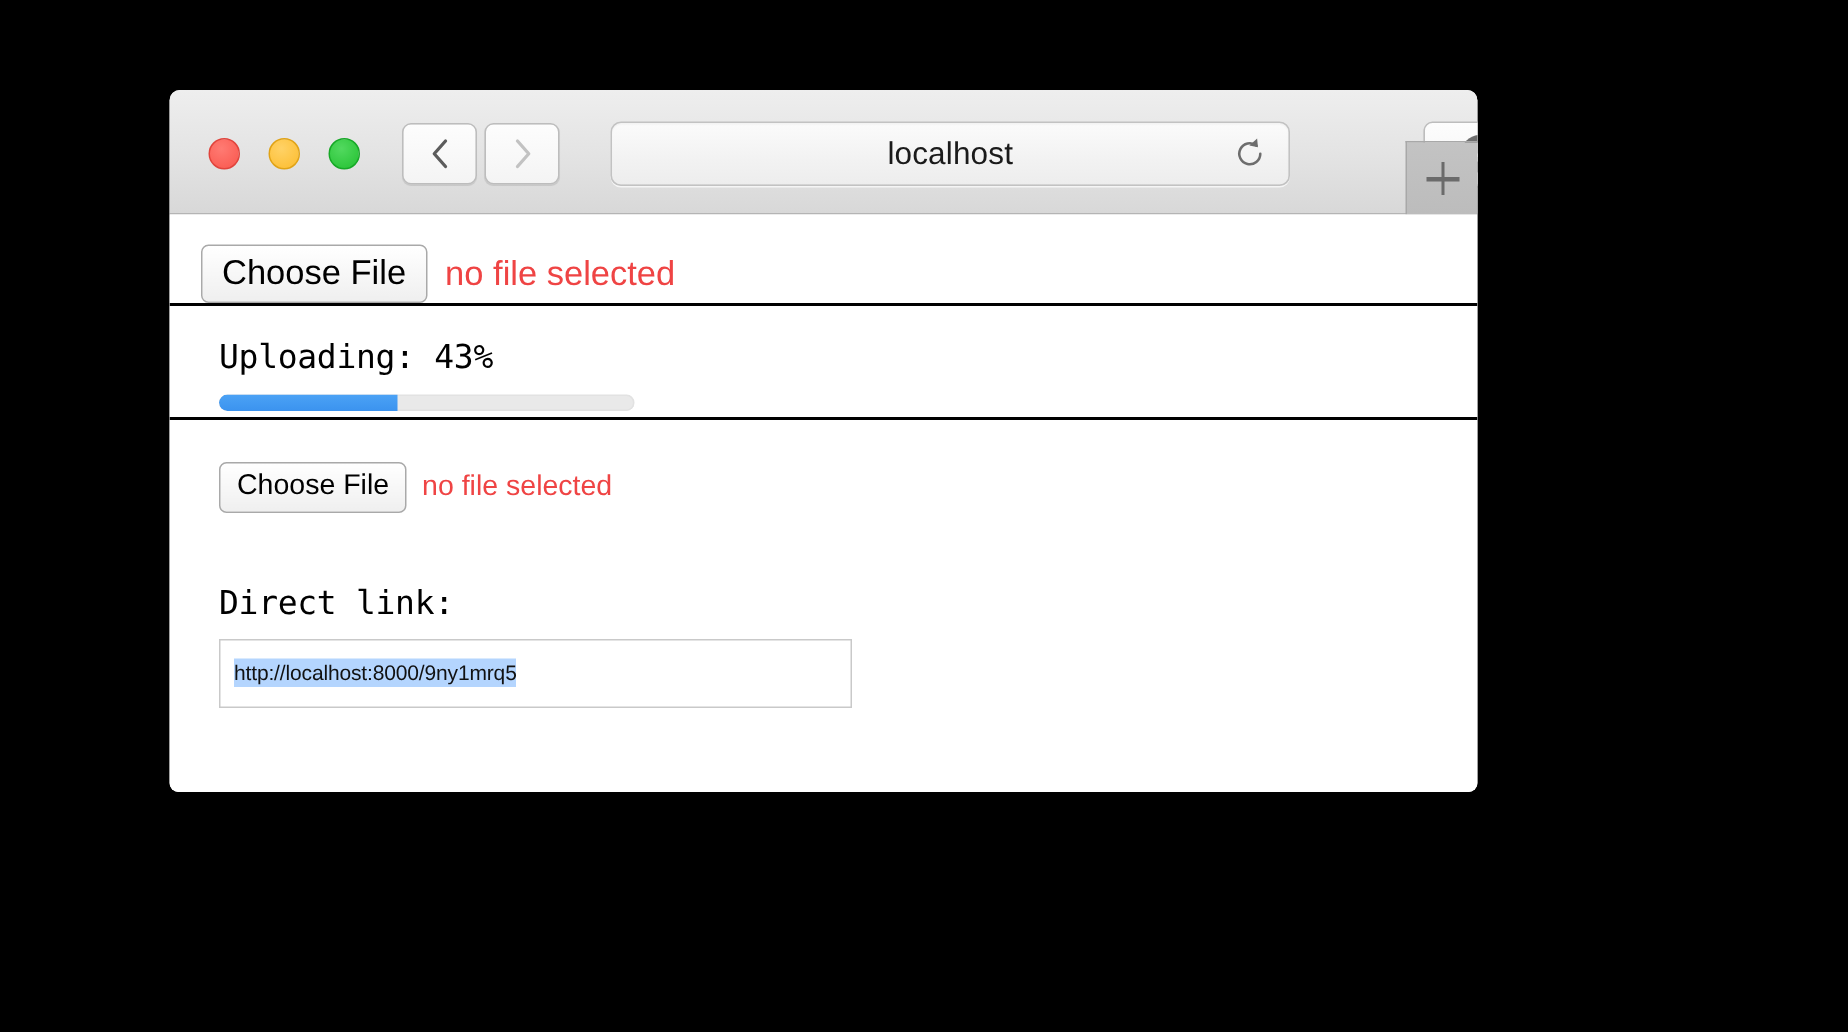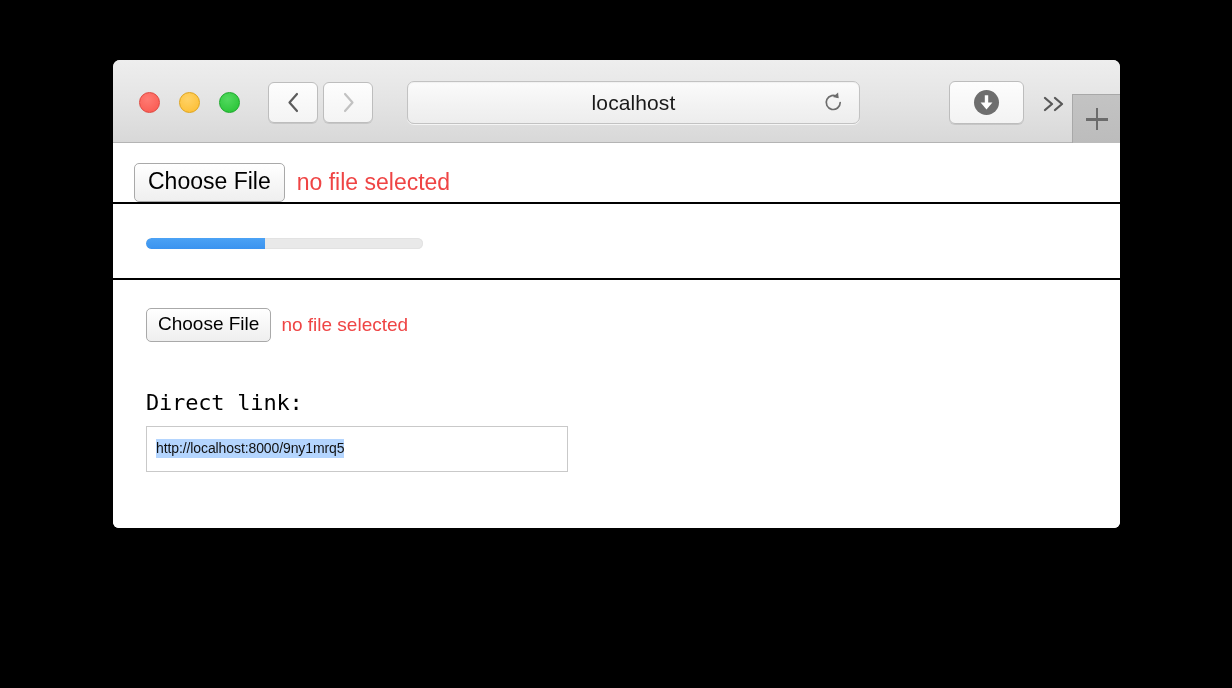--- a/index.html
+++ b/index.html
@@ -13,21 +13,21 @@
   body {
     font-family: "Liberation Sans", sans-serif;
     -webkit-font-smoothing: antialiased;
   }
 
   
   .window {
     position: absolute;
     left: 113px;
     top: 60px;
-    width: 1007px;
+    width: 872px;
     height: 468px;
     background: #ffffff;
     border-radius: 7px 7px 6px 6px;
     overflow: hidden;
     box-shadow: 0 0 0 0.5px rgba(0,0,0,0.35);
   }
 
   
   .toolbar {
     position: relative;
@@ -345,20 +345,21 @@
     <div class="row-upper">
       <div class="file-row file-row-big">
         <span class="file-btn">Choose File</span>
         <span class="file-name">no file selected</span>
       </div>
     </div>
 
     <hr class="hr">
 
     <div class="upload-block">
+      <div class="upload-label">Uploading: 43%</div>
       <div class="progress-track">
         <div class="progress-fill" id="progress-fill" style="width: 43%;"></div>
       </div>
     </div>
 
     <hr class="hr">
 
     <div class="lower-block">
       <div class="file-row file-row-small">
         <span class="file-btn">Choose File</span>

